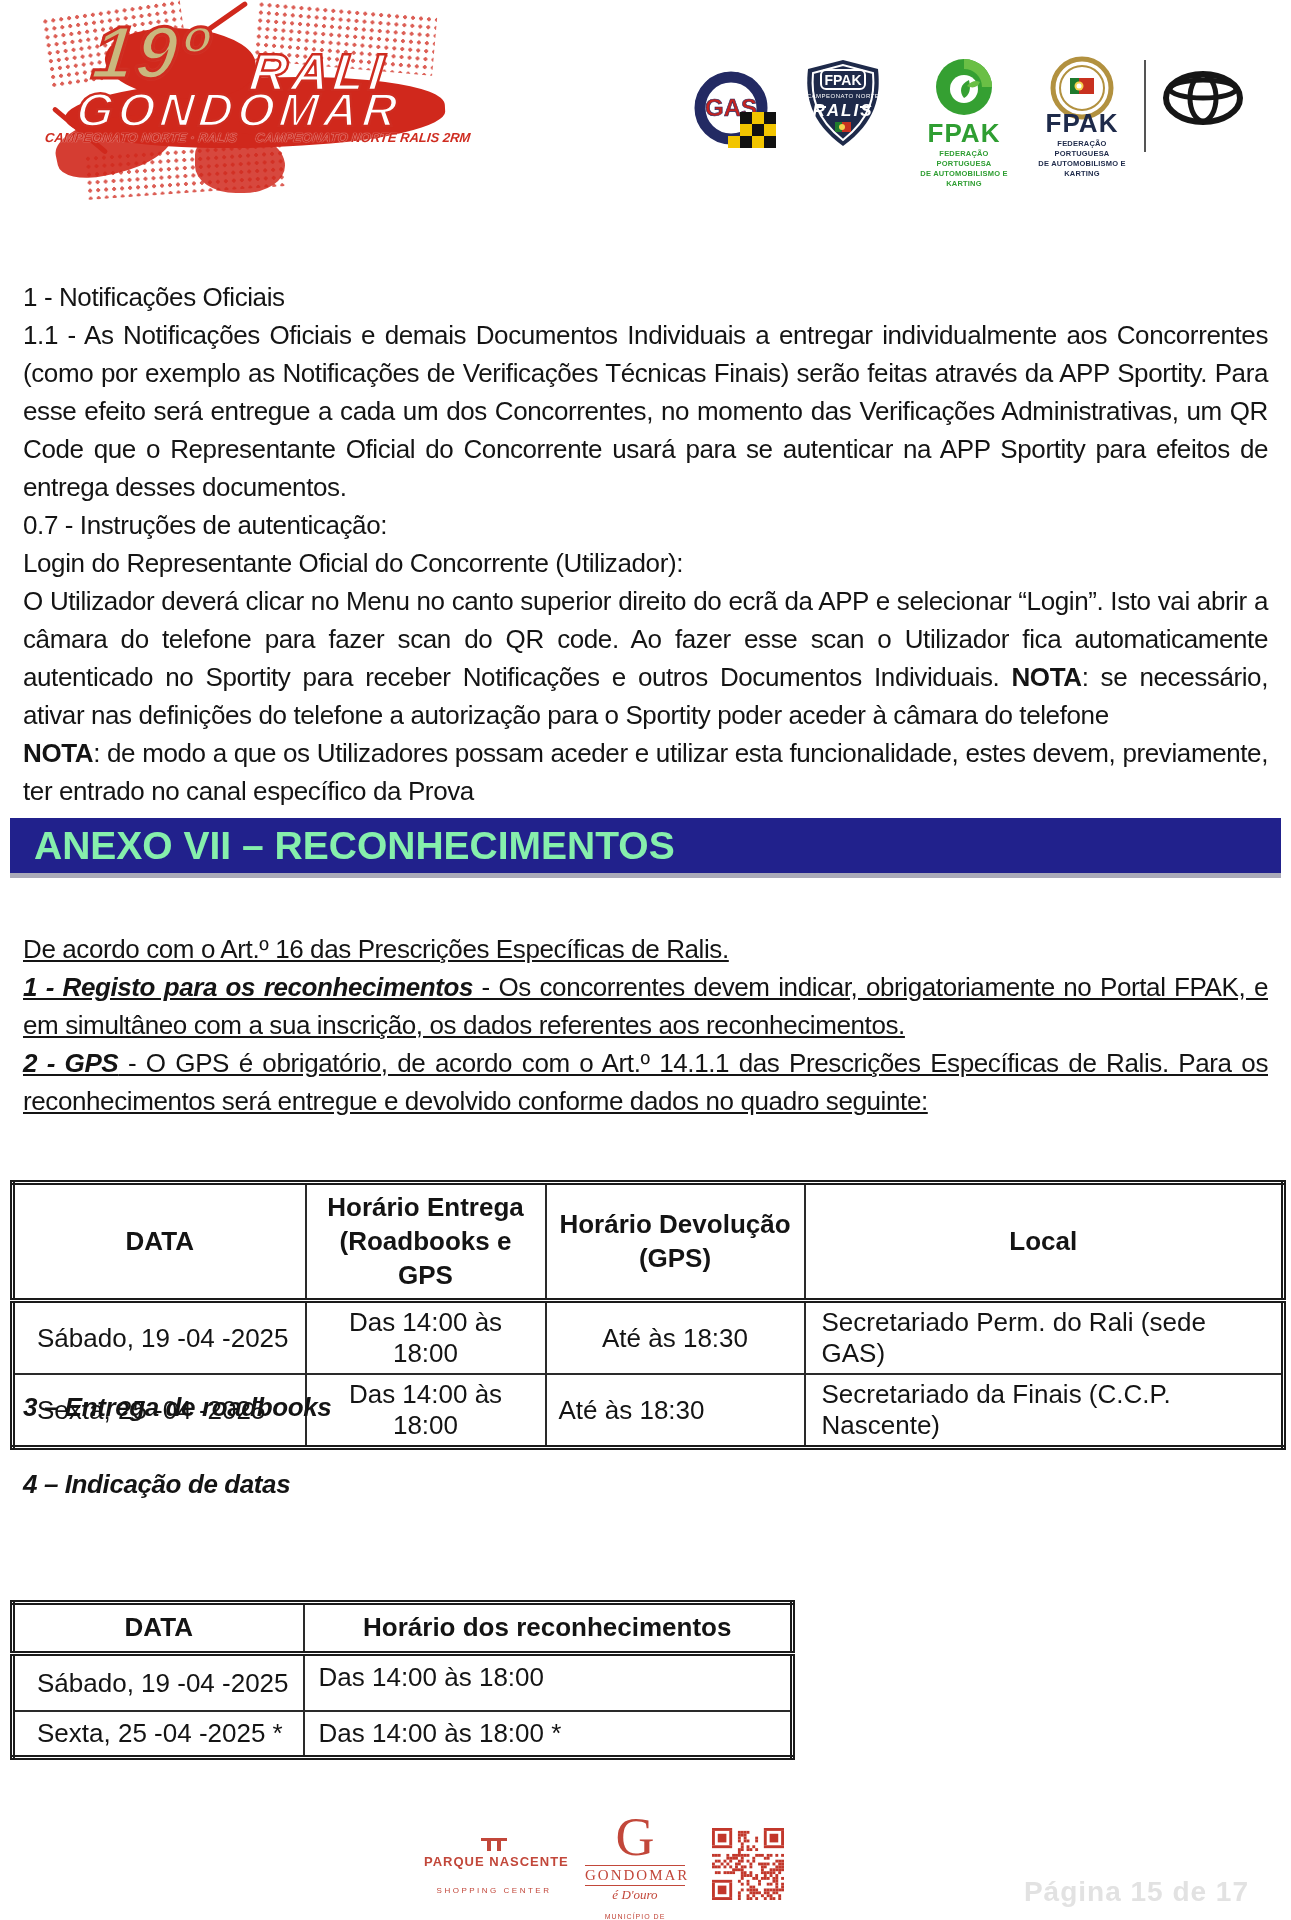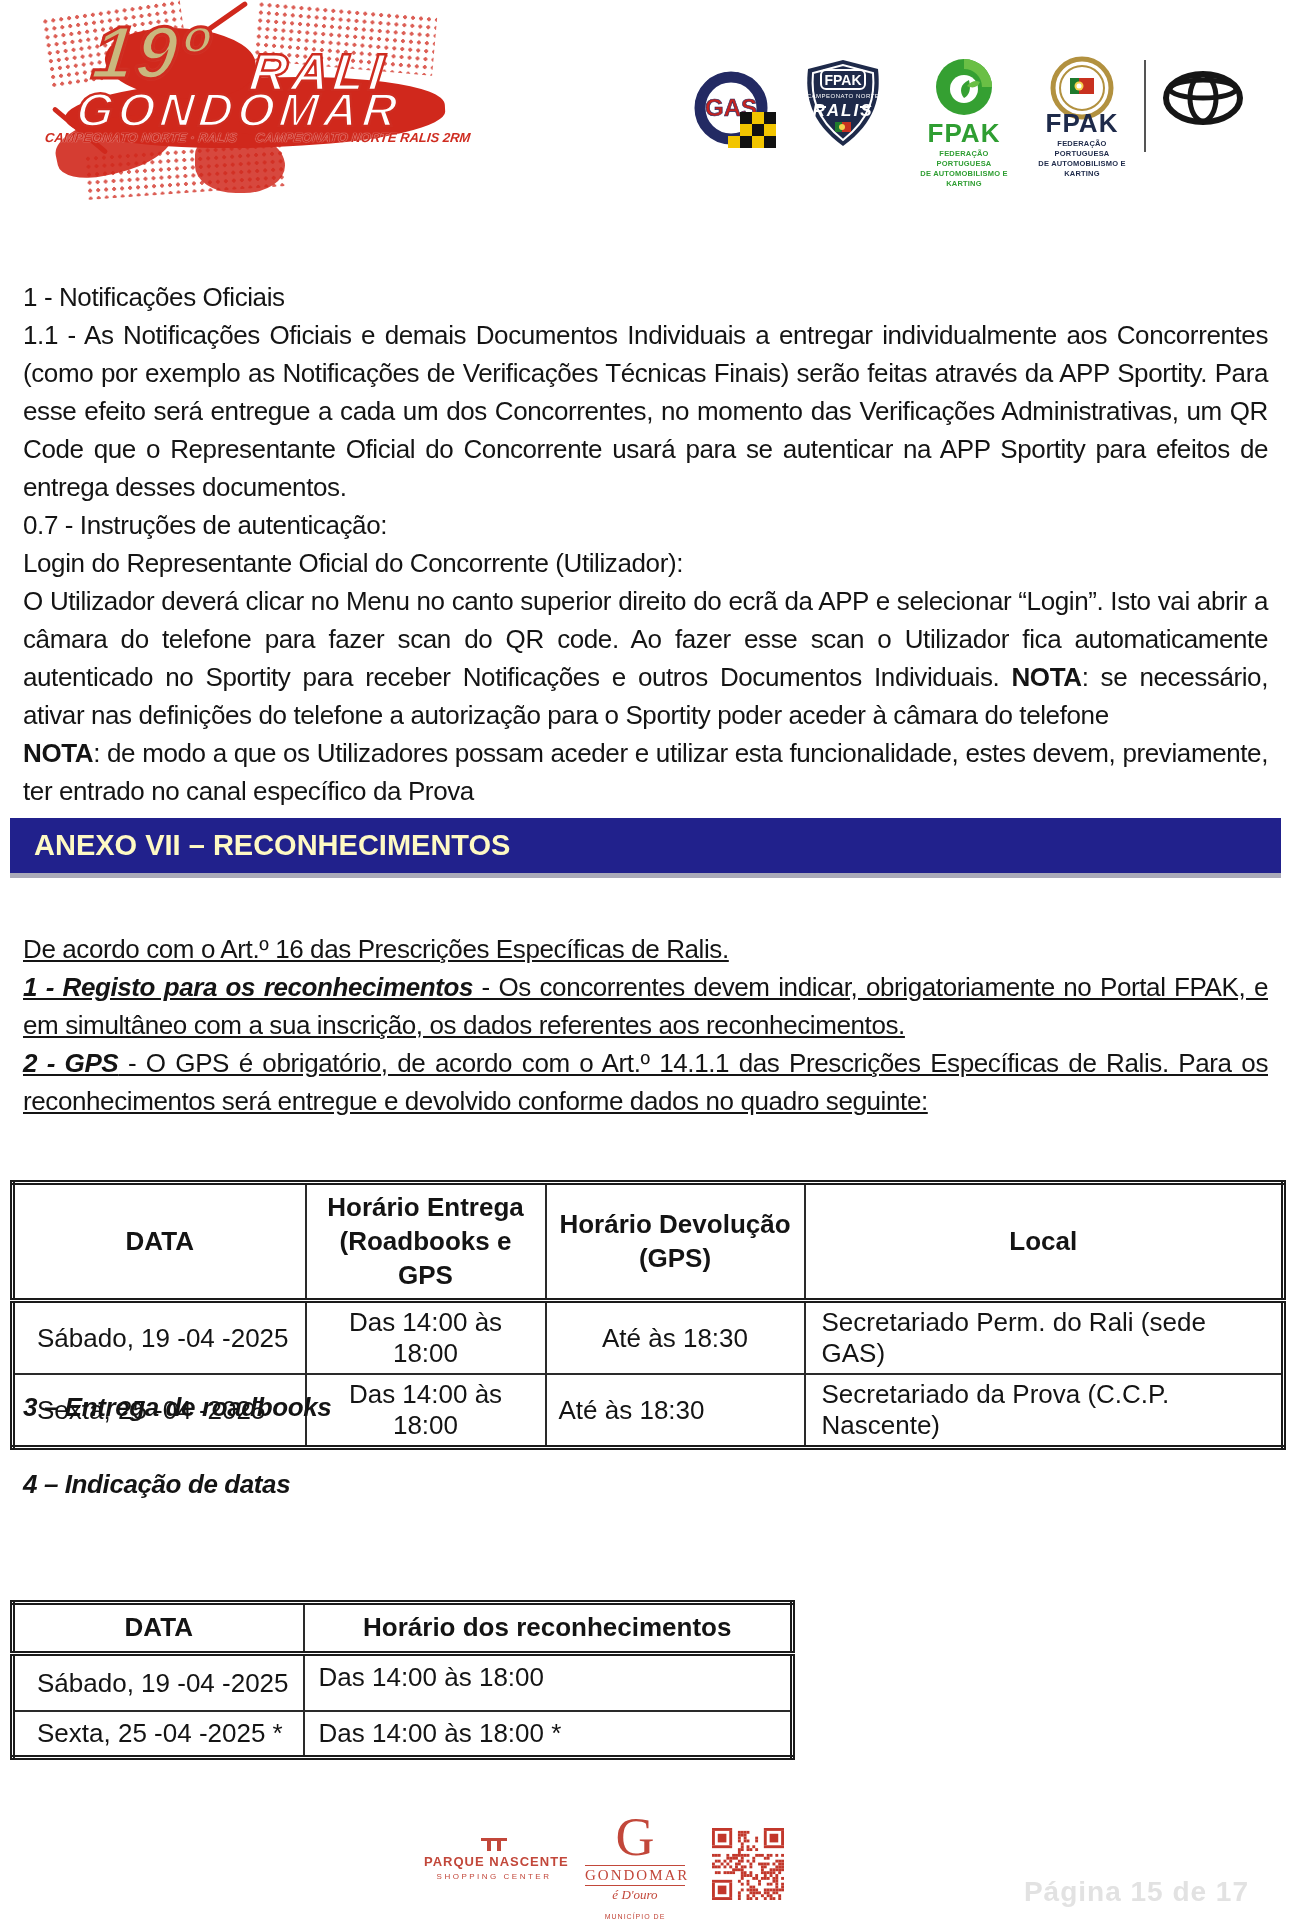--- a/index.html
+++ b/index.html
@@ -57,21 +57,21 @@
   .b { font-weight:bold; }
   #content1 { top:230px;margin-top:48px; }
   #content2 { top:930px;text-decoration:underline; }
   #content3 { top:1388px; }
   .heading4-space { margin-top:39px !important; text-align:left; }
 
   
   .anexo-banner { position:absolute; left:10px; top:818px; width:1271px; height:60px;
                   background:#21218c; border-bottom:5px solid #aaaab8;
                   display:flex; align-items:center; padding-left:24px; }
-  .anexo-banner span { color:#fef9c3; font-size:29px; font-weight:bold; letter-spacing:0px; }
+  .anexo-banner span { color:#86efac; font-size:39px; font-weight:bold; letter-spacing:0px; }
 
   
   table { border-collapse:collapse; table-layout:fixed; background:#fff;
           font-size:26px; color:#141414; }
   .doc-table { position:absolute; border:5px double #1a1a1a; }
   .doc-table th { font-weight:bold; text-align:center; vertical-align:middle;
                   border:2px solid #2a2a2a; border-bottom:5px double #1a1a1a;
                   white-space:pre-line; line-height:1.3; padding:6px 8px; }
   .doc-table td { border:2px solid #2a2a2a; vertical-align:middle; padding:4px 10px; }
   #table1 { left:10px; top:1180px; width:1271px; }
@@ -80,21 +80,21 @@
   td.ac { text-align:center; }
   td.vtop { vertical-align:top; padding-top:6px; }
 
   
   .pn-logo { position:absolute; left:424px; top:1838px; width:140px; text-align:center; color:#c2473a; }
   .pn-icon { position:relative; width:26px; height:13px; margin:0 auto 3px auto; }
   .pn-icon::before { content:""; position:absolute; left:0; top:0; width:26px; height:3px; background:#c2473a; }
   .pn-icon::after { content:""; position:absolute; left:6px; top:3px; width:4px; height:10px;
                     background:#c2473a; box-shadow:10px 0 0 #c2473a; }
   .pn-name { font-size:13px; font-weight:bold; letter-spacing:1px; white-space:nowrap; }
-  .pn-sub { font-size:8px; letter-spacing:2.5px; margin-top:3px; }
+  .pn-sub { font-size:8px; letter-spacing:2.5px; margin-top:17px; }
 
   .gd-logo { position:absolute; left:585px; top:1812px; width:100px; text-align:center; color:#c2473a;
              font-family:"Liberation Serif", serif; }
   .gd-g { font-size:54px; line-height:.95; font-weight:normal; }
   .gd-name { font-size:15px; letter-spacing:2px; border-top:1px solid #c2473a; border-bottom:1px solid #c2473a;
              padding:1px 0; margin-top:2px; white-space:nowrap; }
   .gd-script { font-size:13px; font-style:italic; margin-top:1px; }
   .gd-sub { font-size:7px; letter-spacing:1px; margin-top:10px; font-family:"Liberation Sans",sans-serif; }
 
   .qr { position:absolute; left:712px; top:1828px; width:72px; height:72px; }
@@ -255,21 +255,21 @@
     <tr style="height:62px">
       <td class="al">Sábado, 19 -04 -2025</td>
       <td class="ac">Das 14:00 às 18:00</td>
       <td class="ac">Até às 18:30</td>
       <td class="al" style="padding-left:16px">Secretariado Perm. do Rali (sede GAS)</td>
     </tr>
     <tr style="height:46px">
       <td class="al">Sexta, 25 -04 -2025</td>
       <td class="ac">Das 14:00 às 18:00</td>
       <td class="al" style="padding-left:12px">Até às 18:30</td>
-      <td class="al" style="padding-left:16px">Secretariado da Prova (C.C.P. Nascente)</td>
+      <td class="al" style="padding-left:16px">Secretariado da Finais (C.C.P. Nascente)</td>
     </tr>
   </tbody>
     </table>
 
   <div class="textblock" id="content3">
     <p class="tb-line bi">3 – Entrega de roadbooks</p>
     <p class="tb-line bi heading4-space">4 – Indicação de datas</p>
   </div>
 
   <table class="doc-table" id="table2">

